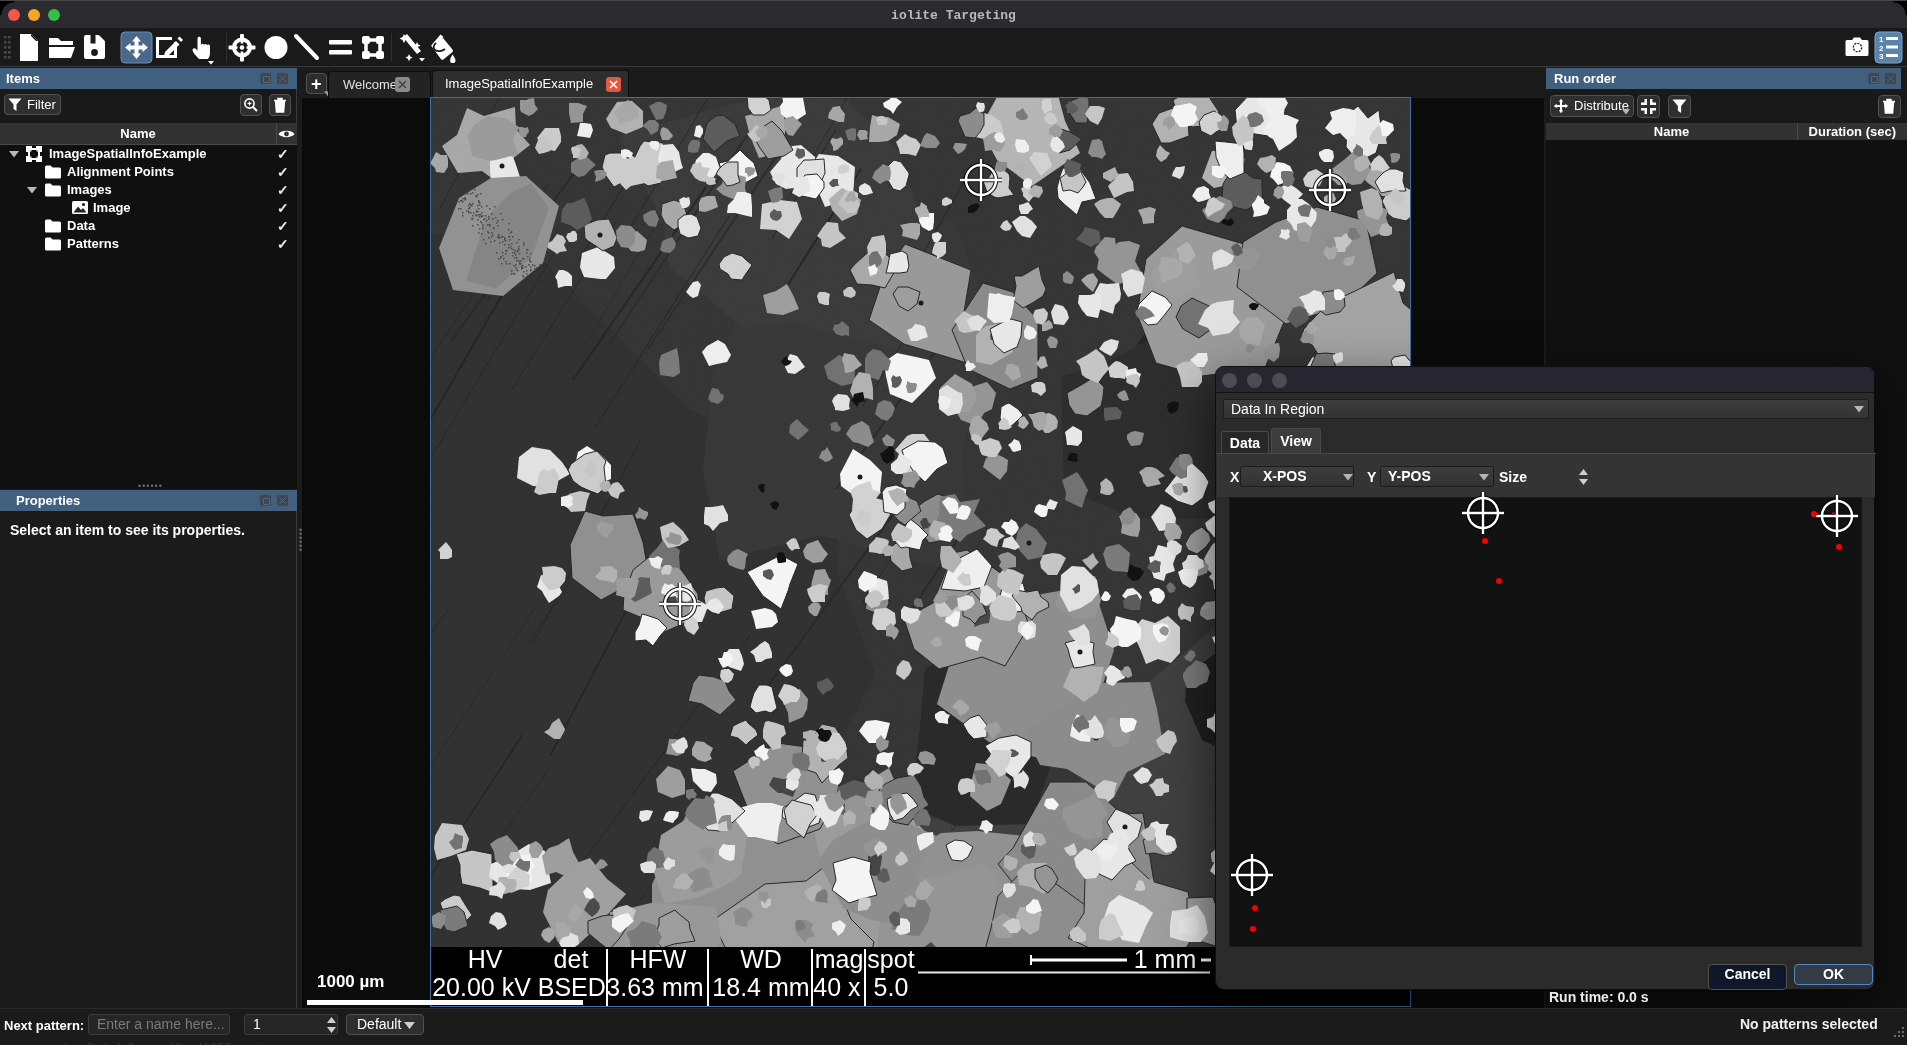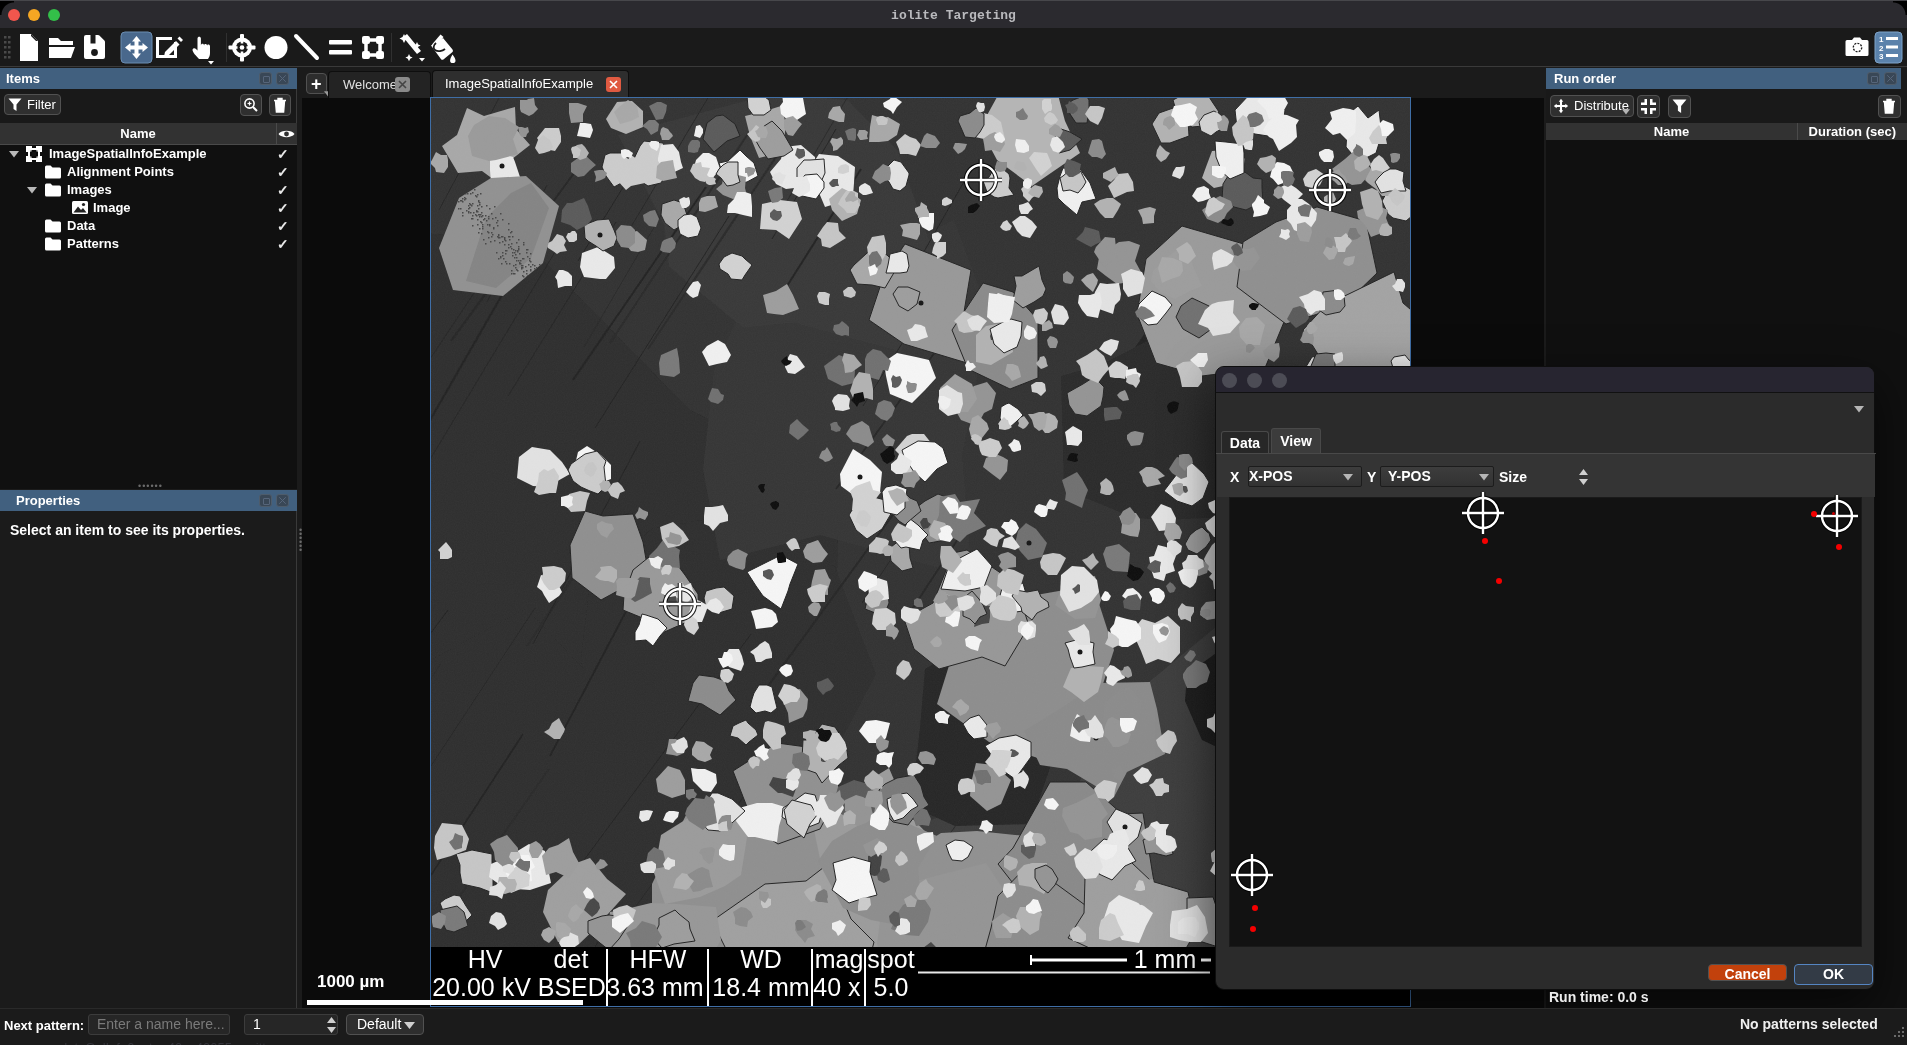--- a/index.html
+++ b/index.html
@@ -1208,31 +1208,32 @@
   <div class="thead abs" style="left:252px;top:55px;width:109px;height:17px;text-align:right;line-height:17px;padding-right:11px;">Duration (sec)</div>
   <div class="treebg abs" style="left:0;top:72px;width:361px;height:868px;"></div>
 </div>
 
 <div class="abs" style="left:1215px;top:366px;width:660px;height:624px;background:#2b2b2b;border-radius:9px;box-shadow:0 18px 50px rgba(0,0,0,0.6);border:1px solid #0e0e0e;">
   <div class="abs" style="left:0;top:0;width:658px;height:26px;background:#272530;border-radius:8px 8px 0 0;border-bottom:1px solid #111;"></div>
   <div class="abs" style="left:6px;top:6px;width:15px;height:15px;border-radius:50%;background:#4c4c55;"></div>
   <div class="abs" style="left:31px;top:6px;width:15px;height:15px;border-radius:50%;background:#4c4c55;"></div>
   <div class="abs" style="left:56px;top:6px;width:15px;height:15px;border-radius:50%;background:#4c4c55;"></div>
 
+  <div class="abs" style="left:7px;top:32px;width:646px;height:20px;background:linear-gradient(#3d3d3d,#323232);border:1px solid #1c1c1c;border-radius:2px;color:#fff;font-size:14px;line-height:19px;padding-left:7px;">Data In Region</div>
   <svg class="abs" style="left:638px;top:39px;" width="10" height="7" viewBox="0 0 10 7">
       <path d="M0 0 H10 L5 6.5 Z" fill="#b5b5b5"></path>
     </svg>
 
   <div class="abs" style="left:5px;top:64px;width:48px;height:22px;background:#272727;border:1px solid #494949;border-bottom:none;border-radius:3px 3px 0 0;color:#fff;font-size:14px;font-weight:bold;text-align:center;line-height:22px;">Data</div>
   <div class="abs" style="left:55px;top:61px;width:50px;height:25px;background:#3c3c3c;border:1px solid #494949;border-bottom:none;border-radius:3px 3px 0 0;color:#fff;font-size:14px;font-weight:bold;text-align:center;line-height:24px;">View</div>
   <div class="abs" style="left:0;top:86px;width:660px;height:1px;background:#494949;"></div>
   <div class="abs" style="left:1px;top:87px;width:658px;height:43px;background:#343434;"></div>
 
   <div class="abs" style="left:14px;top:102px;color:#fff;font-size:14px;font-weight:bold;">X</div>
-  <div class="abs" style="left:32px;top:99px;width:114px;height:21px;background:linear-gradient(#3d3d3d,#323232);border:1px solid #1c1c1c;border-radius:2px;color:#fff;font-size:14px;font-weight:bold;line-height:19px;padding-left:0;">X-POS</div>
+  <div class="abs" style="left:24px;top:99px;width:114px;height:21px;background:linear-gradient(#3d3d3d,#323232);border:1px solid #1c1c1c;border-radius:2px;color:#fff;font-size:14px;font-weight:bold;line-height:19px;padding-left:22px;">X-POS</div>
   <svg class="abs" style="left:127px;top:107px;" width="10" height="7" viewBox="0 0 10 7">
       <path d="M0 0 H10 L5 6.5 Z" fill="#b5b5b5"></path>
     </svg>
   <div class="abs" style="left:151px;top:102px;color:#fff;font-size:14px;font-weight:bold;">Y</div>
   <div class="abs" style="left:164px;top:99px;width:114px;height:21px;background:linear-gradient(#3d3d3d,#323232);border:1px solid #1c1c1c;border-radius:2px;color:#fff;font-size:14px;font-weight:bold;line-height:19px;padding-left:7px;">Y-POS</div>
   <svg class="abs" style="left:263px;top:107px;" width="10" height="7" viewBox="0 0 10 7">
       <path d="M0 0 H10 L5 6.5 Z" fill="#b5b5b5"></path>
     </svg>
   <div class="abs" style="left:283px;top:102px;color:#fff;font-size:14px;font-weight:bold;">Size</div>
   <div class="abs" style="left:321px;top:99px;width:55px;height:22px;background:#101010;border:1px solid #1c1c1c;border-radius:2px;color:#fff;font-size:14px;font-weight:bold;line-height:20px;padding-left:8px;margin-top:44px;">99</div>
@@ -1273,21 +1274,21 @@
       </g>
     </svg>
   <div class="abs" style="left:266px;top:171px;width:6px;height:6px;border-radius:50%;background:#f50000;"></div>
   <div class="abs" style="left:280px;top:211px;width:6px;height:6px;border-radius:50%;background:#f50000;"></div>
   <div class="abs" style="left:595px;top:144px;width:6px;height:6px;border-radius:50%;background:#f50000;"></div>
     <div class="abs" style="left:616px;top:145px;width:3px;height:3px;border-radius:50%;background:#c00;"></div>
   <div class="abs" style="left:620px;top:177px;width:6px;height:6px;border-radius:50%;background:#f50000;"></div>
   <div class="abs" style="left:36px;top:538px;width:6px;height:6px;border-radius:50%;background:#f50000;"></div>
   <div class="abs" style="left:34px;top:559px;width:6px;height:6px;border-radius:50%;background:#f50000;"></div>
 
-  <div class="btn abs" style="left:492px;top:597px;width:79px;height:17px;text-align:center;line-height:19px;font-size:14px;font-weight:bold;background:#c2410c;">Cancel</div>
+  <div class="btn abs" style="left:492px;top:597px;width:79px;height:26px;text-align:center;line-height:19px;font-size:14px;font-weight:bold;background:#0f172a;">Cancel</div>
   <div class="btn abs" style="left:578px;top:597px;width:79px;height:21px;text-align:center;line-height:19px;font-size:14px;font-weight:bold;background:#333b46;border:1px solid #5585c2;">OK</div>
 </div>
 
 <div class="abs" style="left:0;top:1008px;width:1907px;height:37px;background:#1b1b1b;border-top:1px solid #2a2a2a;">
   <div class="abs" style="left:4px;top:9px;color:#fff;font-size:13px;font-weight:bold;">Next pattern:</div>
   <div class="abs" style="left:88px;top:5px;width:142px;height:21px;background:#262626;border:1px solid #3c3c3c;border-radius:3px;color:#7a7a7a;font-size:14px;line-height:19px;padding-left:8px;">Enter a name here...</div>
   <div class="abs" style="left:244px;top:5px;width:94px;height:21px;background:#262626;border:1px solid #3c3c3c;border-radius:3px;color:#fff;font-size:14px;line-height:19px;padding-left:8px;">1</div>
   <svg class="abs" style="left:327px;top:8px;" width="9" height="16" viewBox="0 0 9 16">
       <path d="M4.5 0 L9 6 H0 Z" fill="#cfcfcf"></path>
       <path d="M4.5 16 L9 10 H0 Z" fill="#cfcfcf"></path>

